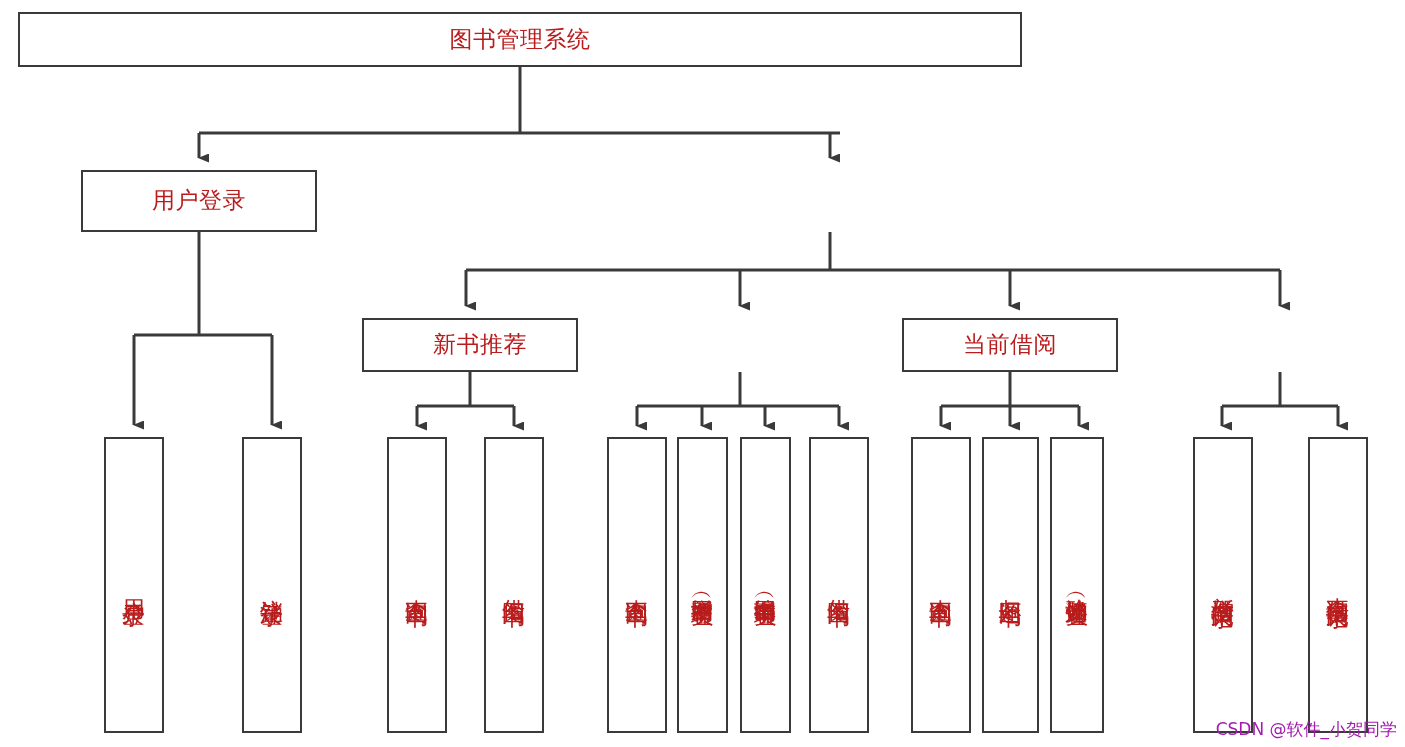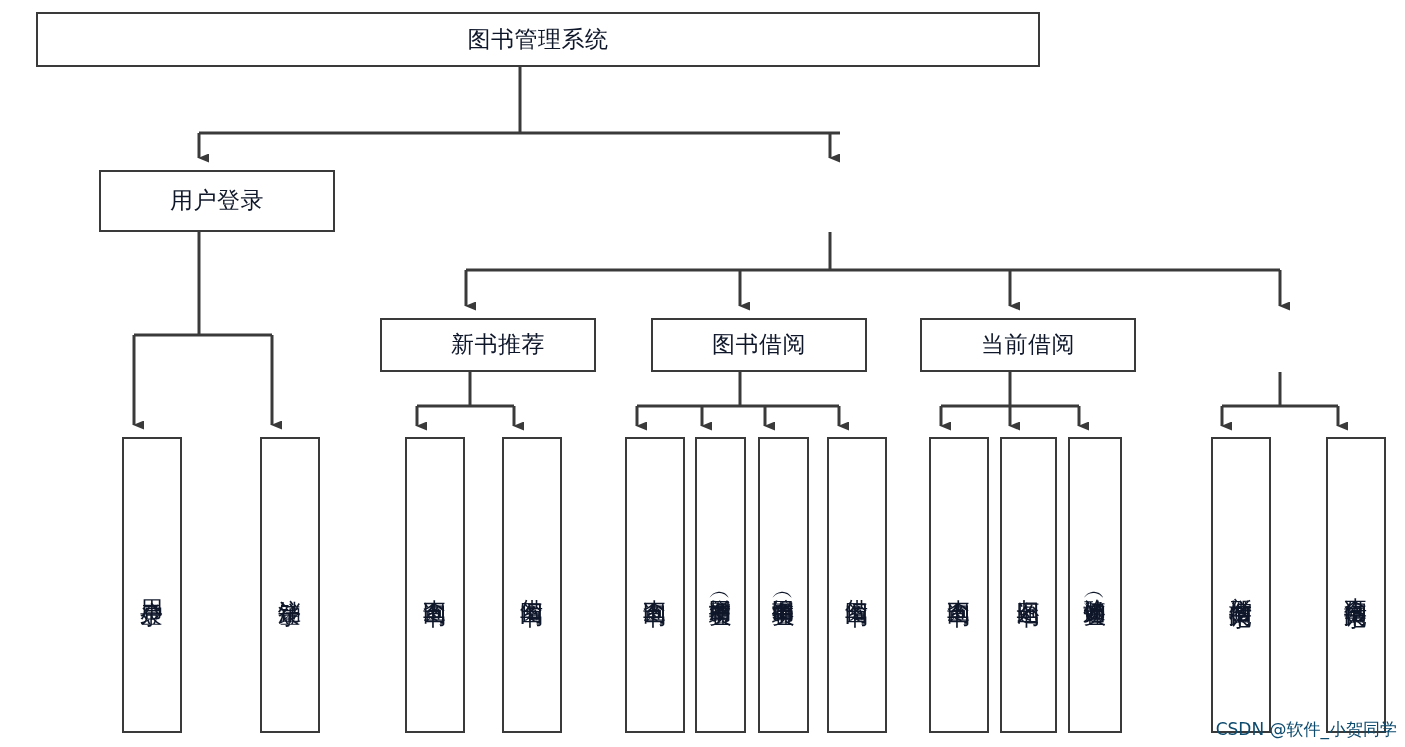--- a/index.html
+++ b/index.html
@@ -25,22 +25,21 @@
     height: 747px;
   }
   .node {
     position: absolute;
     box-sizing: border-box;
     border: 2px solid #3a3a3a;
     background: #ffffff;
     display: flex;
     align-items: center;
     justify-content: center;
-    color: #0f172a;
-    margin-left: 18px;
+    color: #b91c1c;
   }
   .node .label {
     display: block;
     text-align: center;
     line-height: 1.18;
   }
   
   .node.horiz .label {
     writing-mode: horizontal-tb;
     font-size: 23px;
@@ -65,21 +64,21 @@
   .node.vert.narrow .label {
     font-size: 22px;
     letter-spacing: 1px;
     max-height: 285px;
   }
   .watermark {
     position: absolute;
     right: 8px;
     bottom: 6px;
     font-size: 17px;
-    color: #0c4a6e;
+    color: #a21caf;
     white-space: nowrap;
     font-family: "DejaVu Sans", "Liberation Sans", sans-serif;
   }
 </style>
 </head>
 <body>
 
 <div id="canvas">
 
   <svg id="edges" viewBox="0 0 1405 747" xmlns="http://www.w3.org/2000/svg">
@@ -136,23 +135,20 @@
     <span class="label">图书管理系统</span>
   </div>
 
   <div class="node horiz" style="left:81px; top:170px; width:236px; height:62px;">
     <span class="label">用户登录</span>
   </div>
 
   <div class="node horiz" style="left:362px; top:318px; width:216px; height:54px;padding-left:20px;">
     <span class="label">新书推荐</span>
   </div>
-  <div class="node horiz" style="left:633px; top:318px; width:216px; height:54px;">
-    <span class="label">图书借阅</span>
-  </div>
   <div class="node horiz" style="left:902px; top:318px; width:216px; height:54px;">
     <span class="label">当前借阅</span>
   </div>
 
   <div class="node vert" style="left:104px; top:437px; width:60px; height:296px;">
     <span class="label">用户登录</span>
   </div>
   <div class="node vert" style="left:242px; top:437px; width:60px; height:296px;">
     <span class="label">注销登录</span>
   </div>

